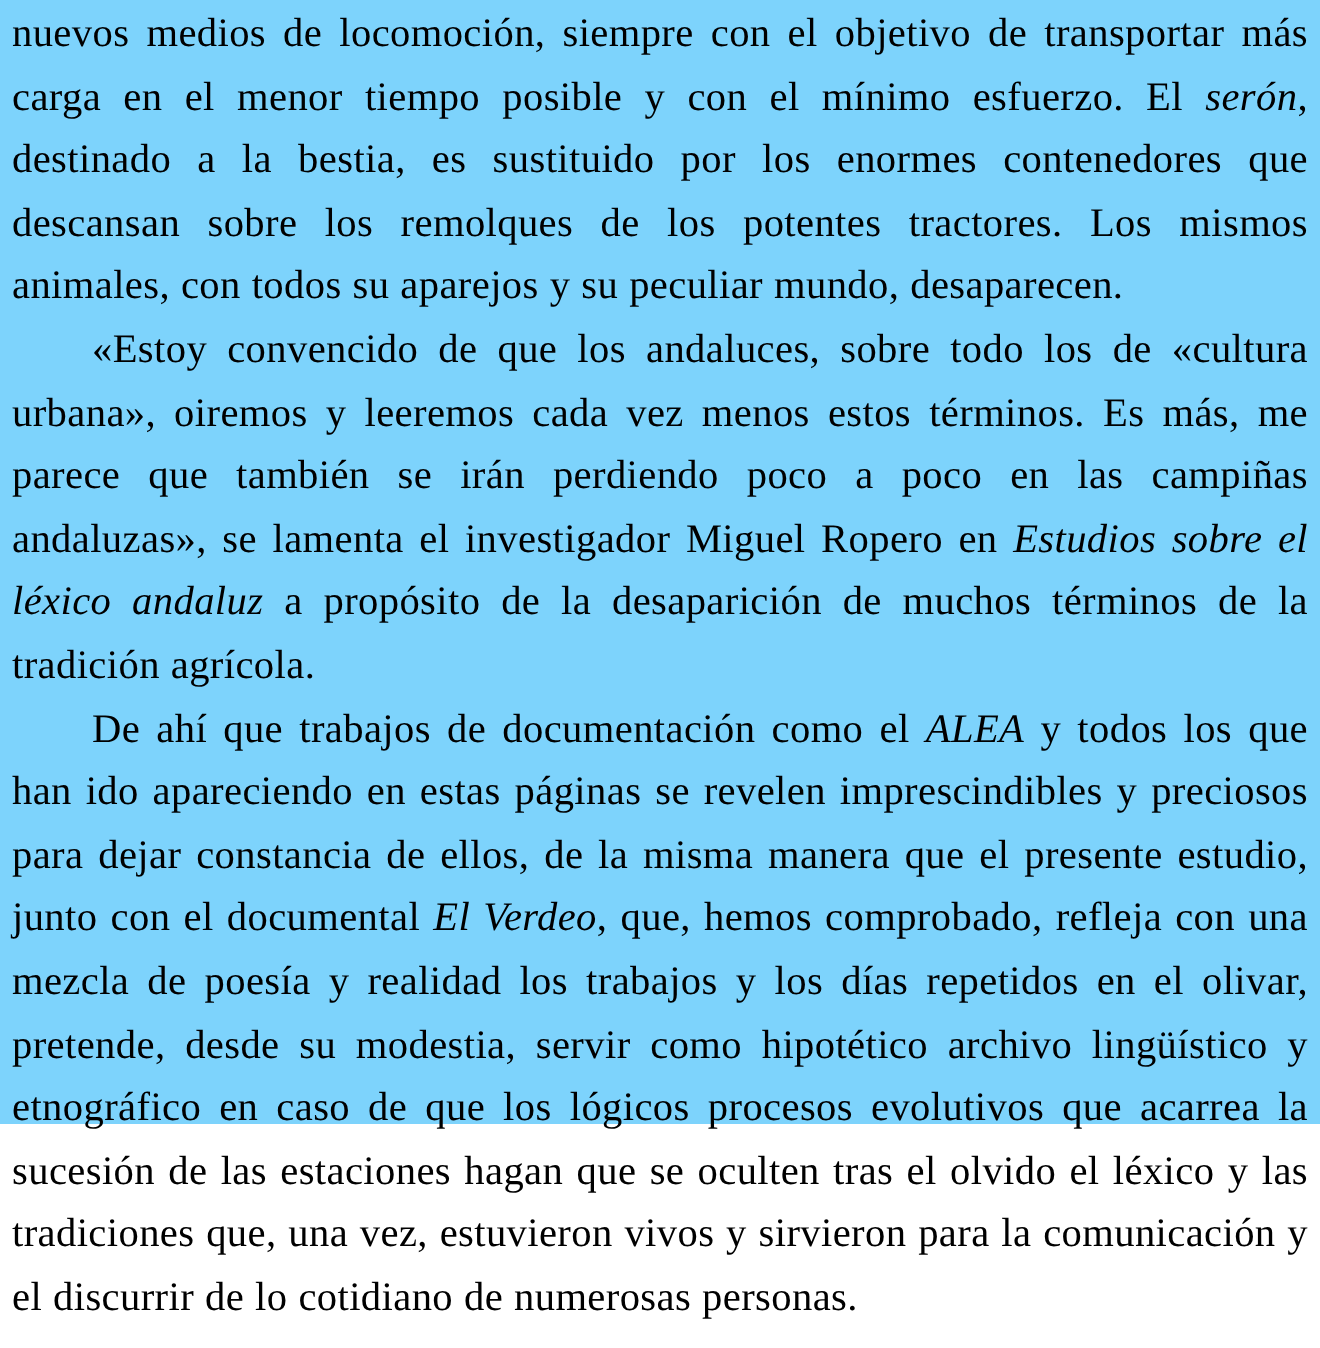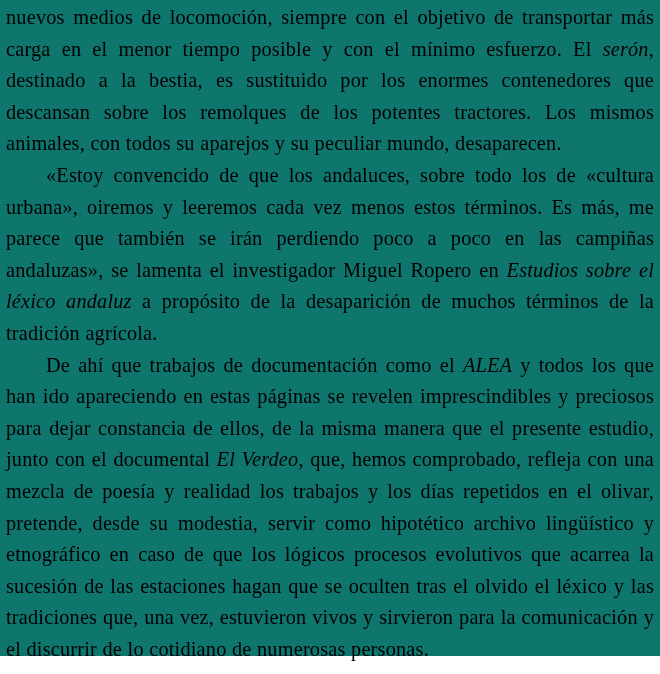--- a/index.html
+++ b/index.html
@@ -10,23 +10,23 @@
     width: 660px;
     height: 674px;
     background: #ffffff;
     font-family: "Liberation Serif", "DejaVu Serif", serif;
     color: #000000;
     overflow: hidden;
   }
   .page {
     box-sizing: border-box;
     width: 660px;
-    height: 656px;
+    height: 562px;
     padding: 2px 6px 0 6px;
-    background: #0f766e;
+    background: #7dd3fc;
   }
   .body-text {
     font-size: 20.3px;
     line-height: 31.6px;
     text-align: justify;
     text-justify: inter-word;
     -webkit-hyphens: manual;
     hyphens: manual;
     letter-spacing: 0.01em;
     word-spacing: 0.01em;

